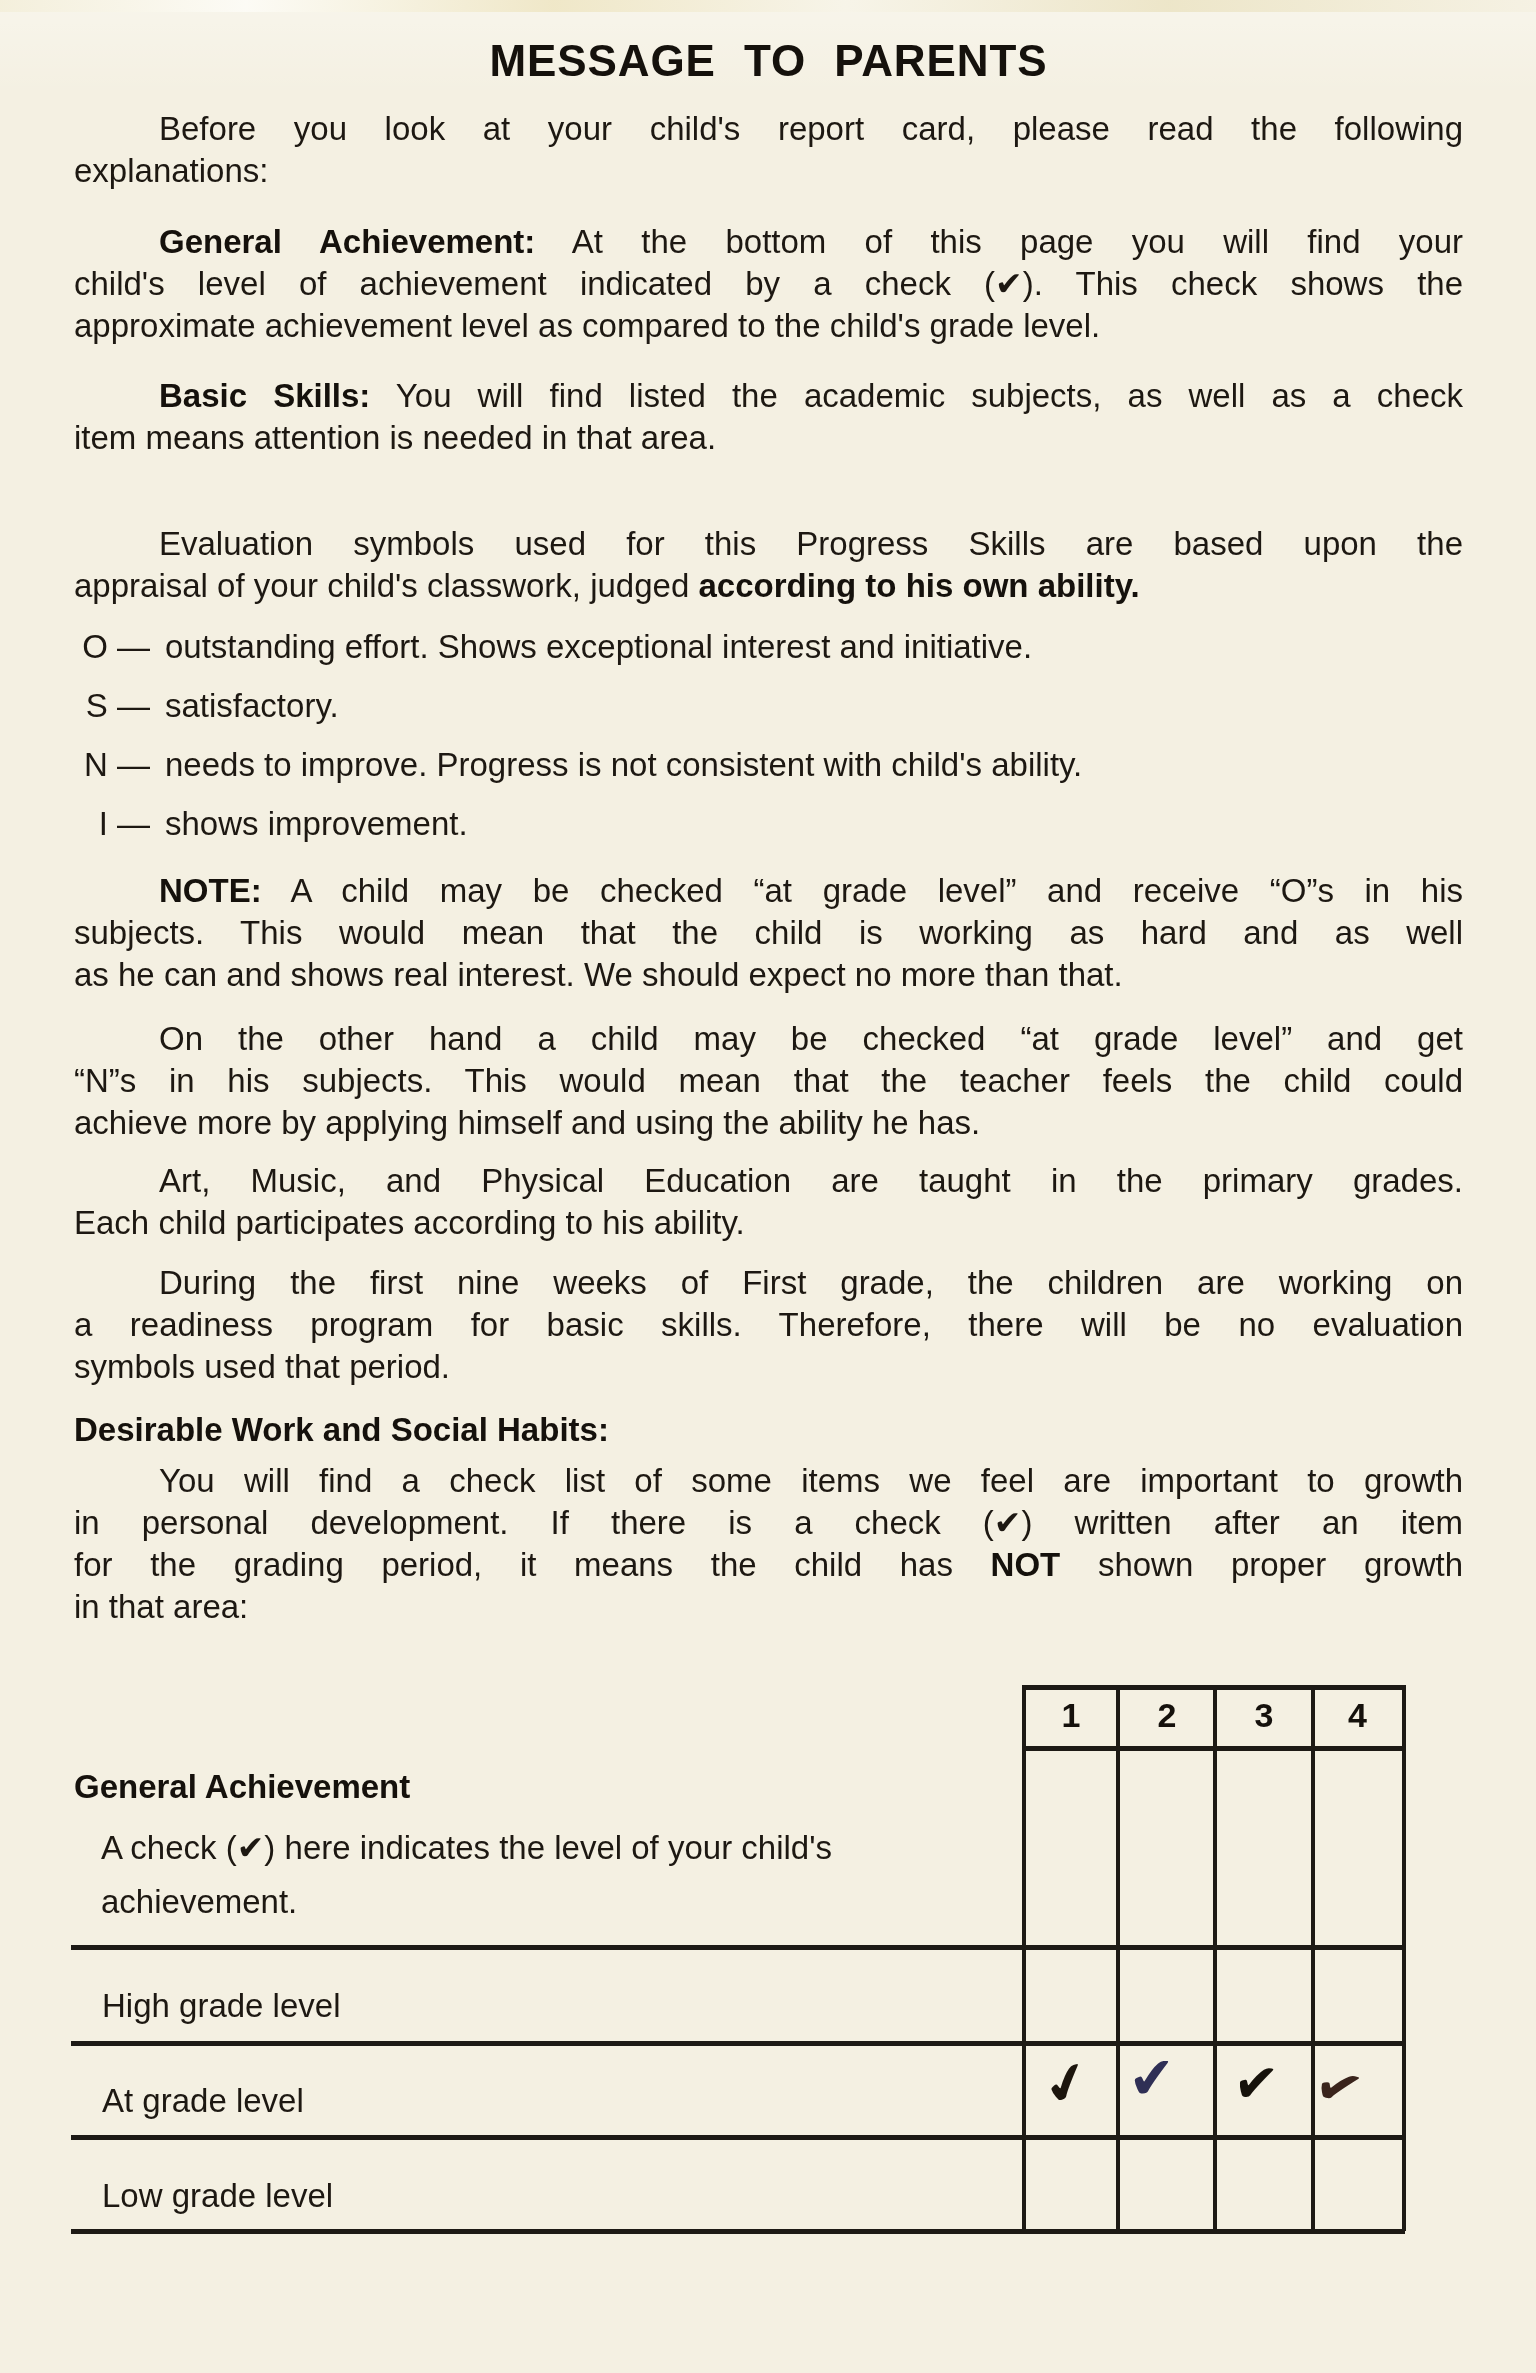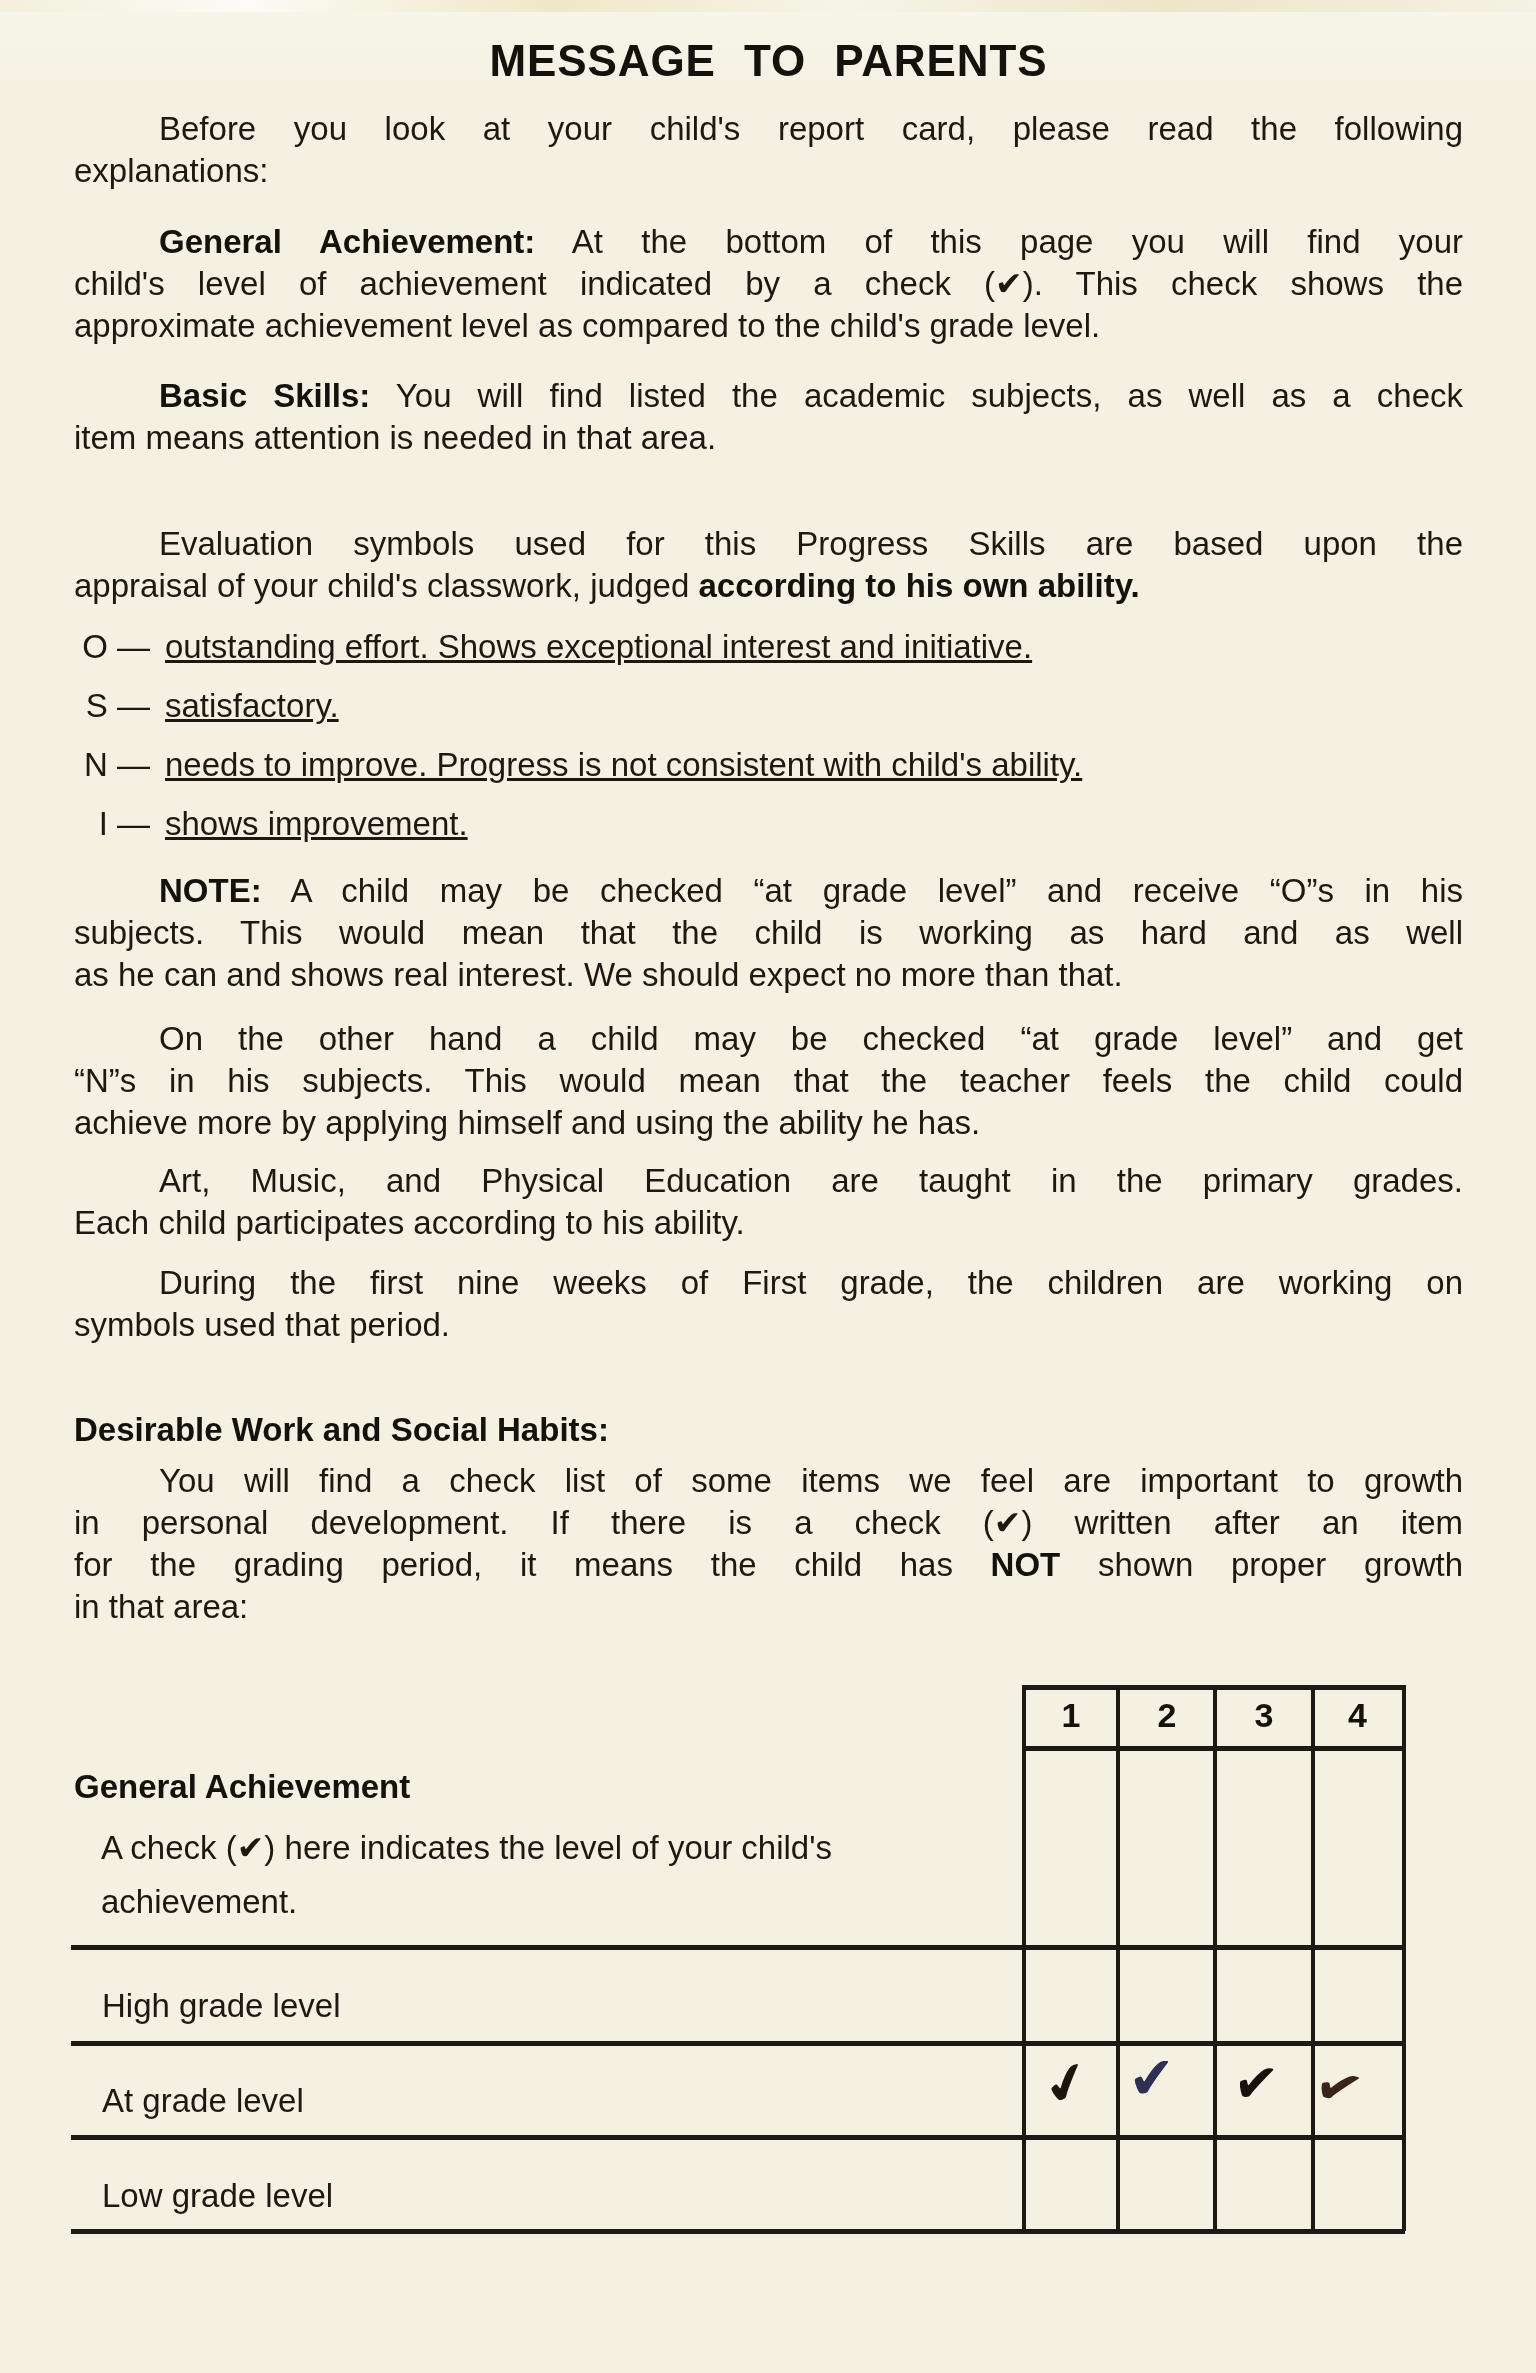--- a/index.html
+++ b/index.html
@@ -24,21 +24,21 @@
   .para { position: absolute; left: 74px; width: 1389px; }
   .l { line-height: 42px; font-size: 33px; text-align: justify; text-align-last: left; }
   .jl { text-align-last: justify; }
   .ind { text-indent: 85px; }
   .b { font-weight: 700; color: #15110c; }
   .heading { position: absolute; left: 74px; font-size: 33px; font-weight: 700;
     line-height: 42px; color: #15110c; }
   .symbols { position: absolute; left: 74px; top: 626px; width: 1389px; }
   .sym { display: flex; align-items: flex-start; height: 59px; line-height: 42px; font-size: 33px; }
   .sym-key { width: 76px; text-align: right; white-space: pre; }
-  .sym-desc { margin-left: 15px; text-decoration: underline; }
+  .sym-desc { margin-left: 15px; }
   .vline { position: absolute; width: 3.8px; background: #1d1a15; top: 1685px; height: 546px; }
   .hline { position: absolute; height: 4.7px; background: #1d1a15; }
   .ph { position: absolute; top: 1686px; height: 59px; line-height: 59px;
     text-align: center; font-size: 34px; font-weight: 700; color: #15110c; }
   .tbl-heading { position: absolute; left: 74px; top: 1766px; font-size: 33px;
     font-weight: 700; line-height: 42px; color: #15110c; text-align: center; }
   .tbl-desc { position: absolute; left: 101px; font-size: 33px; line-height: 42px; }
   .row-label { position: absolute; left: 102px; font-size: 33px; line-height: 42px; }
   .check { position: absolute; font-size: 57px; line-height: 57px;
     font-family: "DejaVu Sans", sans-serif; }
@@ -107,20 +107,21 @@
     <div class="l">achieve more by applying himself and using the ability he has.</div>
   </div>
 
   <div class="para" style="top:1160px">
     <div class="l jl ind">Art, Music, and Physical Education are taught in the primary grades.</div>
     <div class="l">Each child participates according to his ability.</div>
   </div>
 
   <div class="para" style="top:1262px">
     <div class="l jl ind">During the first nine weeks of First grade, the children are working on</div>
+    <div class="l jl">a readiness program for basic skills. Therefore, there will be no evaluation</div>
     <div class="l">symbols used that period.</div>
   </div>
 
   <div class="heading" style="top:1409px">Desirable Work and Social Habits:</div>
 
   <div class="para" style="top:1460px">
     <div class="l jl ind">You will find a check list of some items we feel are important to growth</div>
     <div class="l jl">in personal development.  If there is a check (✔) written after an item</div>
     <div class="l jl"><span>for the grading period, it means the child has </span><span class="b">NOT</span><span> shown proper growth</span></div>
     <div class="l">in that area:</div>

